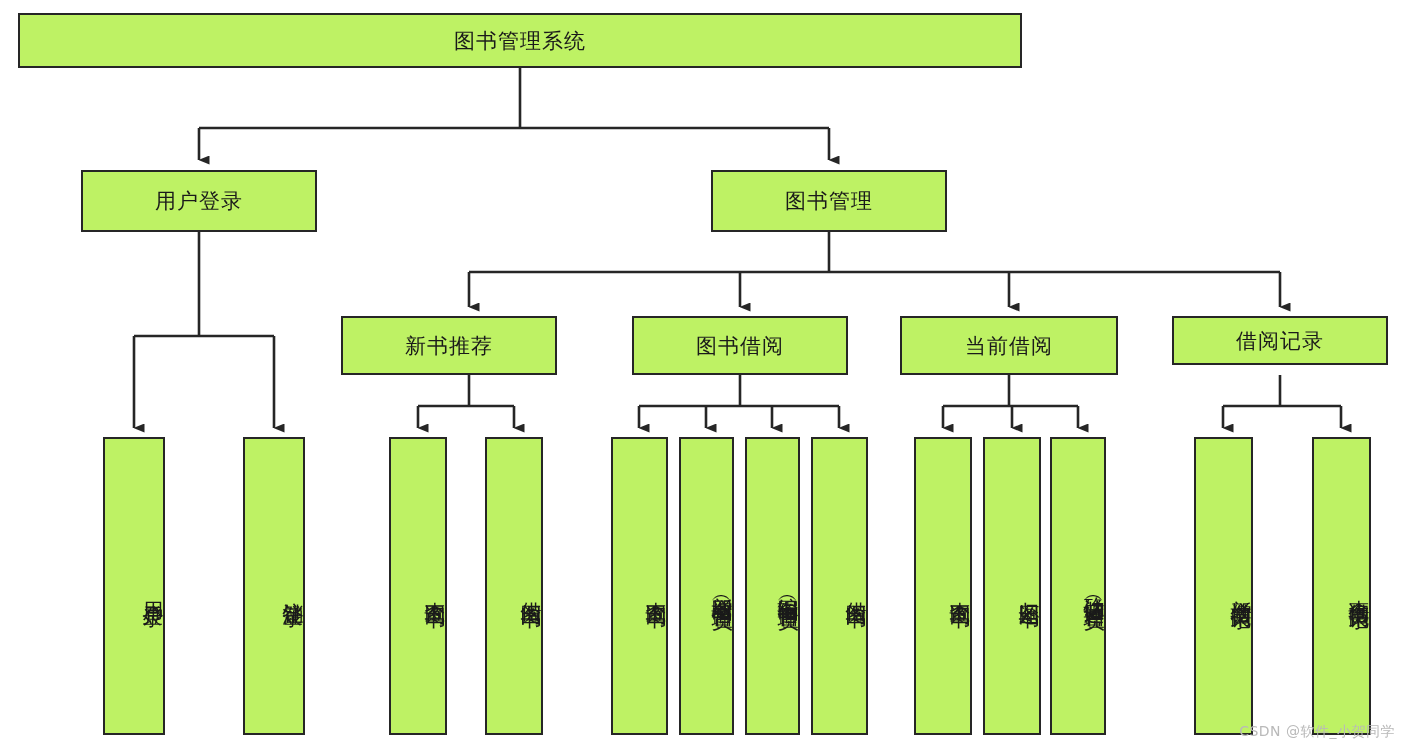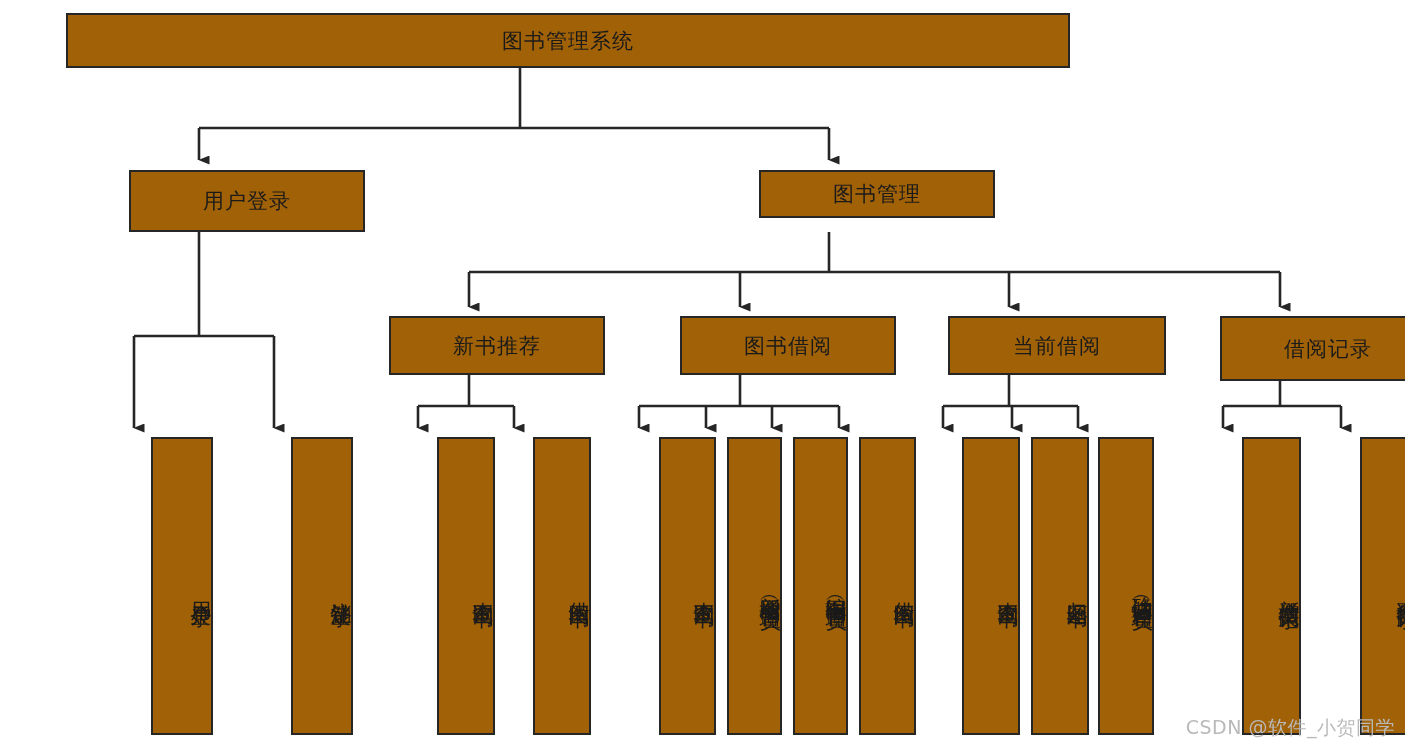--- a/index.html
+++ b/index.html
@@ -20,27 +20,26 @@
   #diagram-svg {
     position: absolute;
     left: 0;
     top: 0;
     width: 1405px;
     height: 747px;
   }
   .node {
     position: absolute;
     box-sizing: border-box;
-    background: #a16207;
+    background: #bef264;
     border: 2px solid #262626;
     display: flex;
     align-items: center;
     justify-content: center;
     color: #1a1a1a;
-    margin-left: 48px;
   }
   .node-h {
     font-size: 21px;
     letter-spacing: 1px;
     white-space: nowrap;
   }
   .node-v {
     writing-mode: vertical-rl;
     text-orientation: upright;
     font-size: 21px;
@@ -50,21 +49,21 @@
     align-items: flex-start;
     justify-content: center;
   }
   .node-label {
     display: block;
   }
   .watermark {
     position: absolute;
     right: 10px;
     bottom: 6px;
-    font-size: 19px;
+    font-size: 14px;
     color: #b9b9b9;
     white-space: nowrap;
     letter-spacing: 0.5px;
   }
 </style>
 </head>
 <body>
 
 <div id="diagram-root">
 
@@ -118,34 +117,34 @@
     </g>
   </svg>
 
   <div class="node node-h" style="left: 18px; top: 13px; width: 1004px; height: 55px;">
     <span class="node-label">图书管理系统</span>
   </div>
 
   <div class="node node-h" style="left: 81px; top: 170px; width: 236px; height: 62px;">
     <span class="node-label">用户登录</span>
   </div>
-  <div class="node node-h" style="left: 711px; top: 170px; width: 236px; height: 48px;">
+  <div class="node node-h" style="left: 711px; top: 170px; width: 236px; height: 62px;">
     <span class="node-label">图书管理</span>
   </div>
 
   <div class="node node-h" style="left: 341px; top: 316px; width: 216px; height: 59px;">
     <span class="node-label">新书推荐</span>
   </div>
   <div class="node node-h" style="left: 900px; top: 316px; width: 218px; height: 59px;">
     <span class="node-label">当前借阅</span>
   </div>
   <div class="node node-h" style="left: 632px; top: 316px; width: 216px; height: 59px;">
     <span class="node-label">图书借阅</span>
   </div>
-  <div class="node node-h" style="left: 1172px; top: 316px; width: 216px; height: 65px;">
+  <div class="node node-h" style="left: 1172px; top: 316px; width: 216px; height: 49px;">
     <span class="node-label">借阅记录</span>
   </div>
 
   <div class="node node-v" style="left: 103px; top: 437px; width: 62px; height: 298px;">
     <span class="node-label">用户登录</span>
   </div>
   <div class="node node-v" style="left: 243px; top: 437px; width: 62px; height: 298px;">
     <span class="node-label">注销登录</span>
   </div>
   <div class="node node-v" style="left: 389px; top: 437px; width: 58px; height: 298px;">

